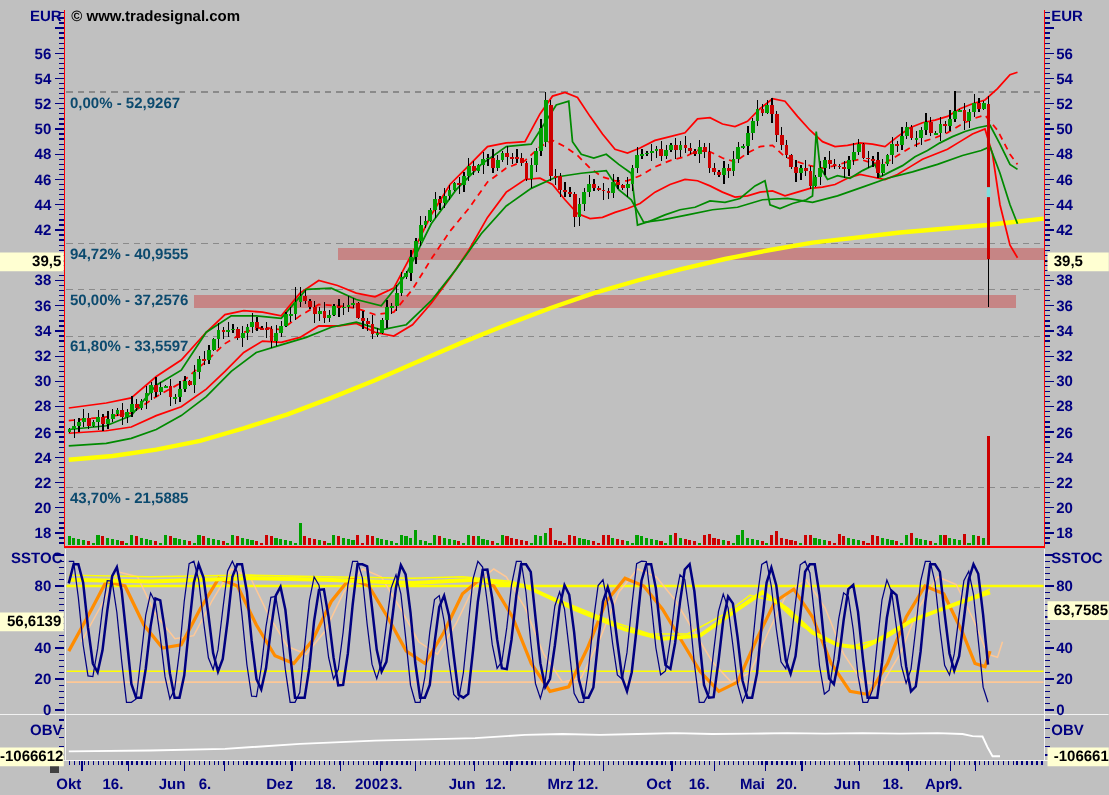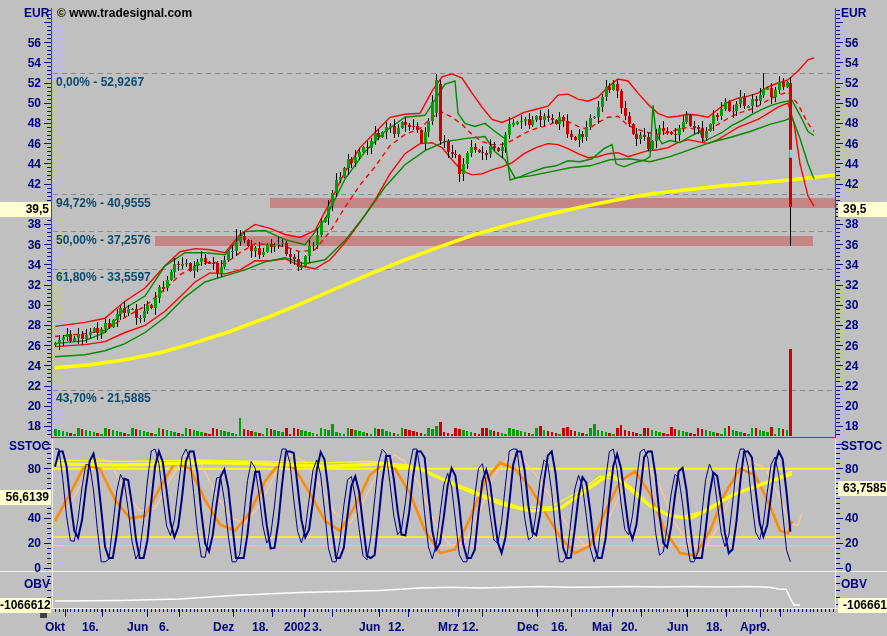--- a/index.html
+++ b/index.html
@@ -1216,21 +1216,21 @@
       <div class="lbl c" style="left: 127px; top: 620px; width: 40px;">Jun</div>
       <div class="lbl c" style="left: 159px; top: 620px; width: 40px;">6.</div>
       <div class="lbl c" style="left: 213px; top: 620px; width: 40px;">Dez</div>
       <div class="lbl c" style="left: 252px; top: 620px; width: 40px;">18.</div>
       <div class="lbl c" style="left: 284px; top: 620px; width: 40px;">2002</div>
       <div class="lbl c" style="left: 312px; top: 620px; width: 40px;">3.</div>
       <div class="lbl c" style="left: 359px; top: 620px; width: 40px;">Jun</div>
       <div class="lbl c" style="left: 388px; top: 620px; width: 40px;">12.</div>
       <div class="lbl c" style="left: 438px; top: 620px; width: 40px;">Mrz</div>
       <div class="lbl c" style="left: 462px; top: 620px; width: 40px;">12.</div>
-      <div class="lbl c" style="left: 517px; top: 620px; width: 40px;">Dec</div>
+      <div class="lbl c" style="left: 517px; top: 620px; width: 40px;">Oct</div>
       <div class="lbl c" style="left: 551px; top: 620px; width: 40px;">16.</div>
       <div class="lbl c" style="left: 592px; top: 620px; width: 40px;">Mai</div>
       <div class="lbl c" style="left: 621px; top: 620px; width: 40px;">20.</div>
       <div class="lbl c" style="left: 667px; top: 620px; width: 40px;">Jun</div>
       <div class="lbl c" style="left: 706px; top: 620px; width: 40px;">18.</div>
       <div class="lbl c" style="left: 740px; top: 620px; width: 40px;">Apr</div>
       <div class="lbl c" style="left: 760px; top: 620px; width: 40px;">9.</div>
     </div>
 </div>
 

